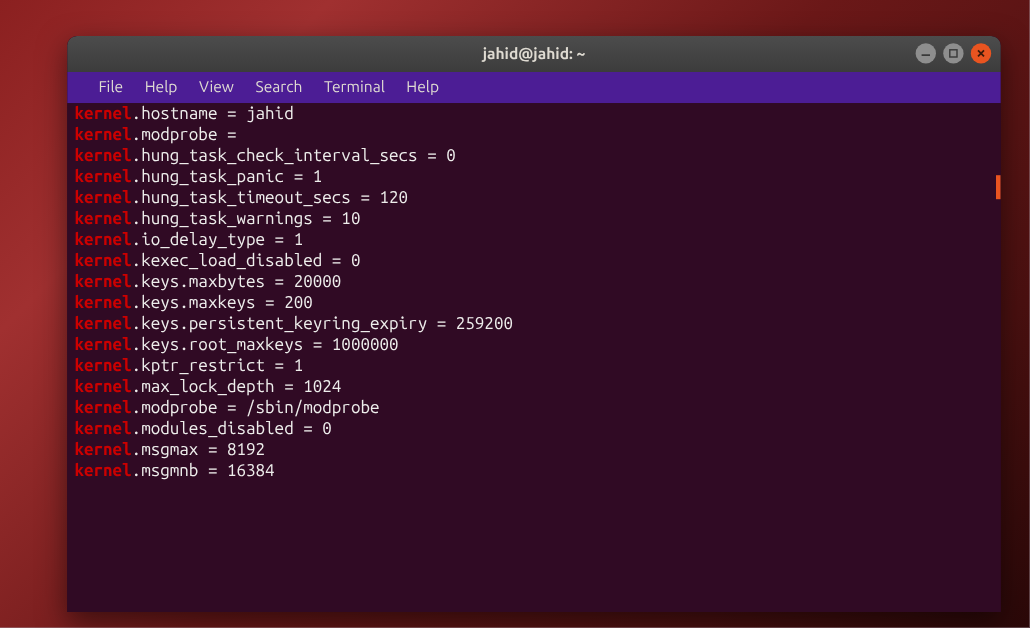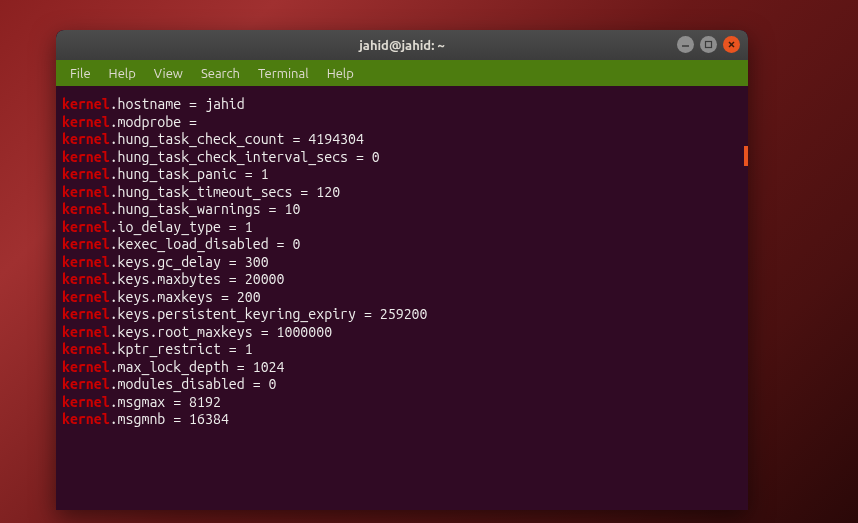--- a/index.html
+++ b/index.html
@@ -8,21 +8,21 @@
     height: 523px;
     background: linear-gradient(135deg, #8b2020 0%, #a03030 20%, #6b1818 50%, #4a1010 80%, #2a0808 100%);
     font-family: Ubuntu, "Segoe UI", sans-serif;
     overflow: hidden;
     position: relative;
   }
   .window {
     position: absolute;
     left: 56px;
     top: 30px;
-    width: 692px;
+    width: 778px;
     height: 480px;
     background: #300a24;
     border-radius: 8px 8px 0 0;
     box-shadow: 0 8px 24px rgba(0,0,0,0.5);
     display: flex;
     flex-direction: column;
     overflow: hidden;
   }
   .titlebar {
     height: 30px;
@@ -54,36 +54,36 @@
     justify-content: center;
     font-size: 10px;
     color: #3a3a3a;
     cursor: pointer;
   }
   .win-min { background: #8e8e8e; }
   .win-max { background: #8e8e8e; }
   .win-close { background: #e95420; }
   .menubar {
     height: 26px;
-    background: #4d7c0f;
+    background: #4c1d95;
     display: flex;
     align-items: center;
-    padding: 0 6px;
+    padding: 0 18px;
     gap: 2px;
   }
   .menu-item {
     color: #dfdbd2;
     font-size: 13px;
     padding: 3px 8px;
     cursor: pointer;
   }
   .term-body {
     flex: 1;
     background: #300a24;
-    padding: 10px 6px;
+    padding: 0 6px;
     font-family: "Ubuntu Mono", "DejaVu Sans Mono", Consolas, monospace;
     font-size: 14.2px;
     line-height: 17.5px;
     color: #ffffff;
     overflow: hidden;
     position: relative;
   }
   .line { white-space: pre; }
   .kw { color: #cc0000; font-weight: bold; }
   .rest { color: #eeeeec; }
@@ -128,31 +128,30 @@
     <span class="menu-item">View</span>
     <span class="menu-item">Search</span>
     <span class="menu-item">Terminal</span>
     <span class="menu-item">Help</span>
   </div>
 
   <div class="term-body" id="term-body">
     <div class="scrollbar-marker"></div>
   <div class="line"><span class="kw">kernel</span><span class="rest">.hostname = jahid</span></div>
       <div class="line"><span class="kw">kernel</span><span class="rest">.modprobe = </span></div>
-      <div class="line"><span class="kw">kernel</span><span class="rest">.hung_task_check_count = 4194304</span></div>
       <div class="line"><span class="kw">kernel</span><span class="rest">.hung_task_check_interval_secs = 0</span></div>
       <div class="line"><span class="kw">kernel</span><span class="rest">.hung_task_panic = 1</span></div>
       <div class="line"><span class="kw">kernel</span><span class="rest">.hung_task_timeout_secs = 120</span></div>
       <div class="line"><span class="kw">kernel</span><span class="rest">.hung_task_warnings = 10</span></div>
       <div class="line"><span class="kw">kernel</span><span class="rest">.io_delay_type = 1</span></div>
       <div class="line"><span class="kw">kernel</span><span class="rest">.kexec_load_disabled = 0</span></div>
-      <div class="line"><span class="kw">kernel</span><span class="rest">.keys.gc_delay = 300</span></div>
       <div class="line"><span class="kw">kernel</span><span class="rest">.keys.maxbytes = 20000</span></div>
       <div class="line"><span class="kw">kernel</span><span class="rest">.keys.maxkeys = 200</span></div>
       <div class="line"><span class="kw">kernel</span><span class="rest">.keys.persistent_keyring_expiry = 259200</span></div>
       <div class="line"><span class="kw">kernel</span><span class="rest">.keys.root_maxkeys = 1000000</span></div>
       <div class="line"><span class="kw">kernel</span><span class="rest">.kptr_restrict = 1</span></div>
       <div class="line"><span class="kw">kernel</span><span class="rest">.max_lock_depth = 1024</span></div>
+      <div class="line"><span class="kw">kernel</span><span class="rest">.modprobe = /sbin/modprobe</span></div>
       <div class="line"><span class="kw">kernel</span><span class="rest">.modules_disabled = 0</span></div>
       <div class="line"><span class="kw">kernel</span><span class="rest">.msgmax = 8192</span></div>
       <div class="line"><span class="kw">kernel</span><span class="rest">.msgmnb = 16384</span></div>
     </div>
 </div>
 
 </body></html>

